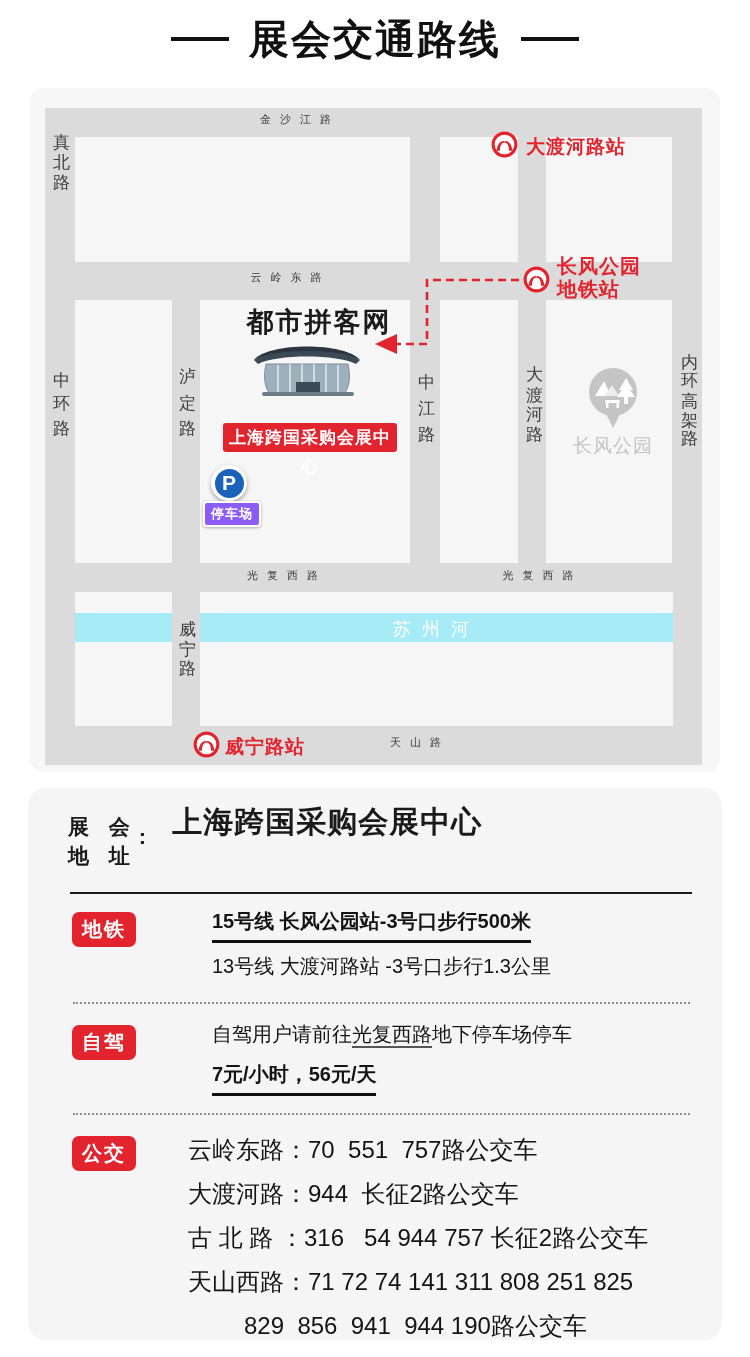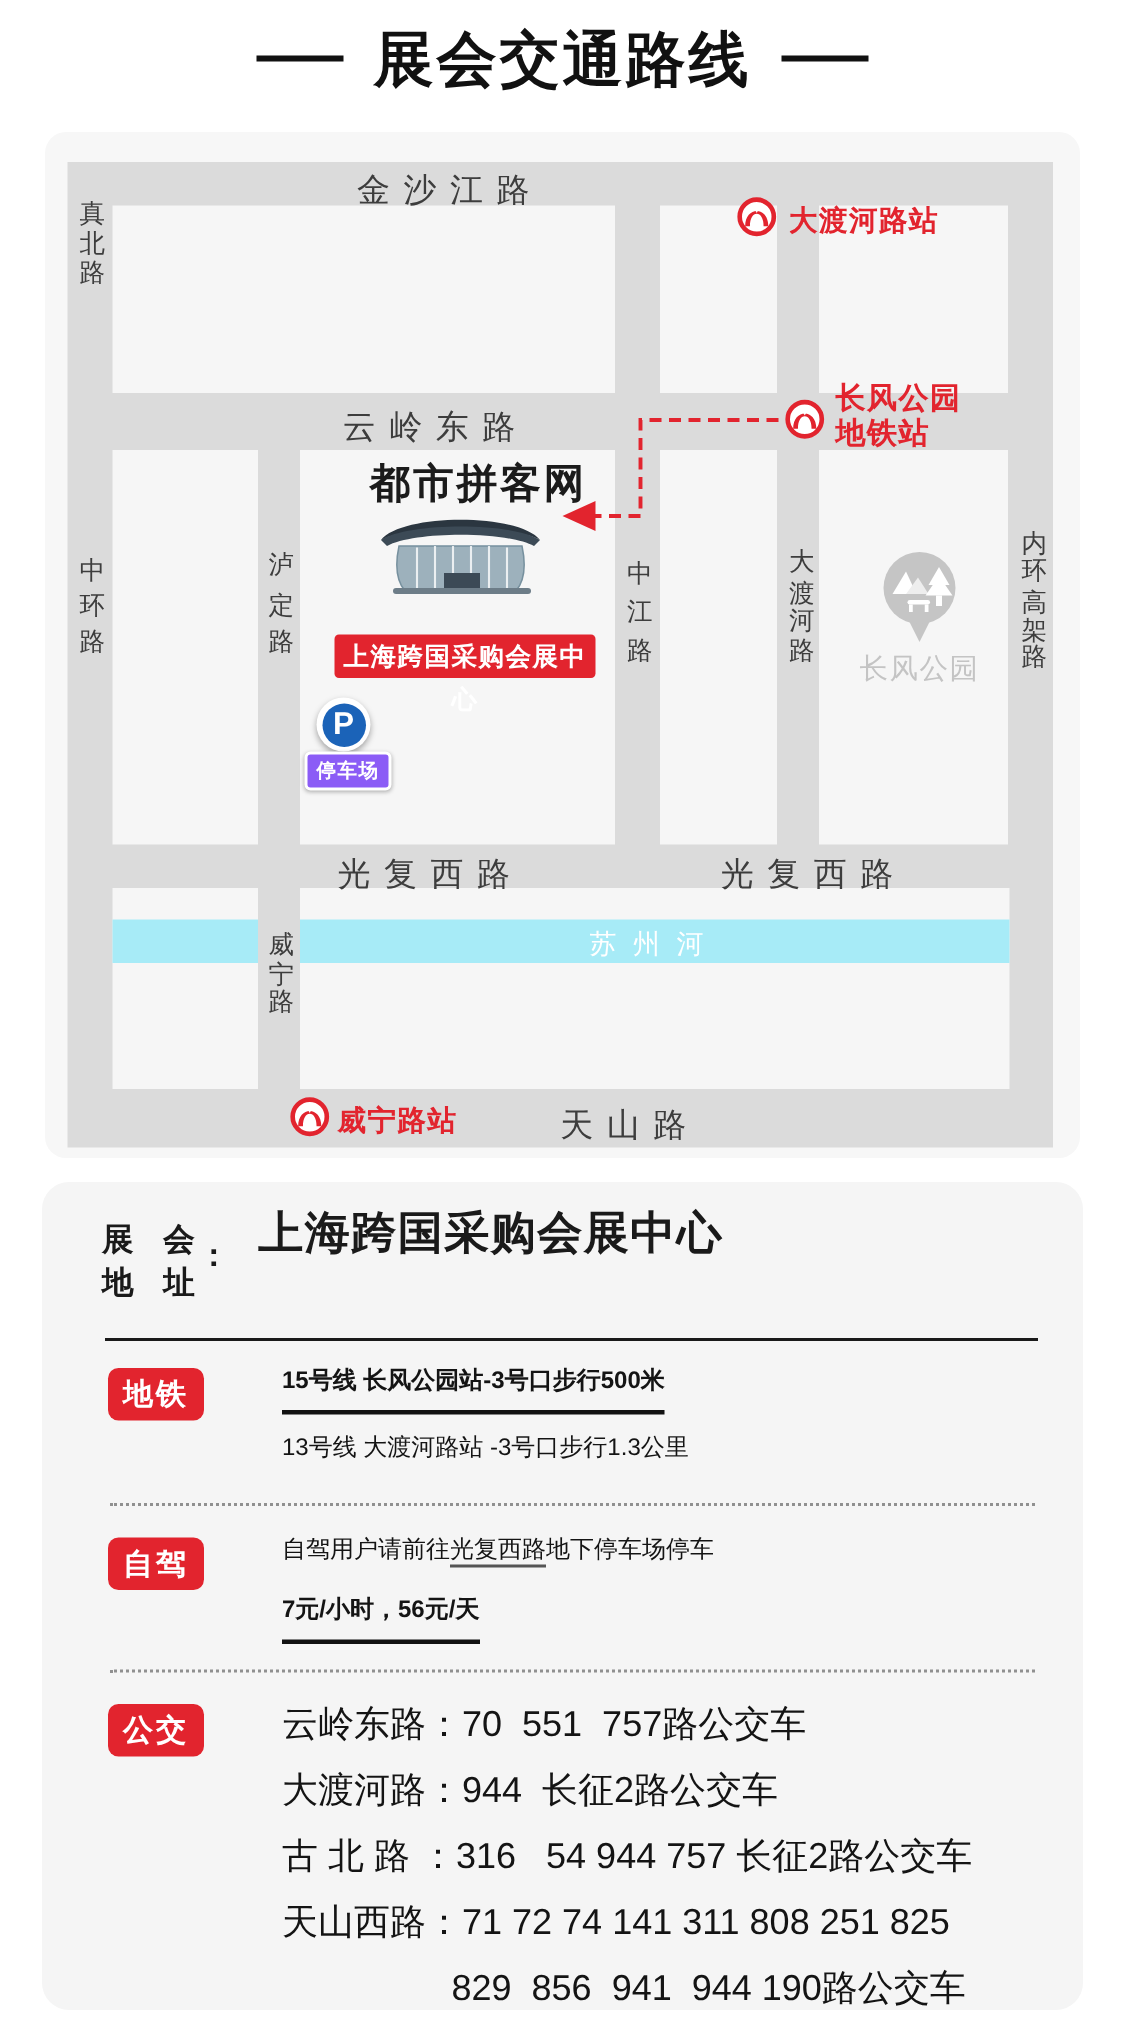--- a/index.html
+++ b/index.html
@@ -13,21 +13,21 @@
   .page-title{font-size:40px;font-weight:bold;color:#111;letter-spacing:2px;}
 
   
   .map-card{position:absolute;left:30px;top:88px;width:690px;height:684px;
             background:#f7f7f7;border-radius:14px;}
   .map{position:absolute;left:15px;top:20px;width:657px;height:657px;
        background:#dbdbdb;overflow:hidden;}
   .blk{position:absolute;background:#f6f6f6;}
   .river-seg{position:absolute;background:#a7ebf7;height:29px;top:505px;}
 
-  .hlabel{position:absolute;font-size:22px;color:#3d3d3d;text-align:center;letter-spacing:9px;}
+  .hlabel{position:absolute;font-size:11px;color:#3d3d3d;text-align:center;letter-spacing:9px;}
   .vlabel{position:absolute;writing-mode:vertical-lr;text-orientation:upright;
           font-size:17px;color:#3d3d3d;}
   .ls20{letter-spacing:20px;} .ls24{letter-spacing:24px;} .ls26{letter-spacing:26px;} .ls19{letter-spacing:19px;}
   .river-label{position:absolute;left:155px;top:509px;width:473px;text-align:center;
                font-size:18px;color:#ffffff;letter-spacing:11px;}
 
   .station-marker{position:absolute;width:27px;height:27px;}
   .station-label{position:absolute;color:#e2242e;font-size:19px;font-weight:bold;letter-spacing:1px;}
   .two-line{line-height:23px;font-size:20px;}
 
@@ -60,27 +60,27 @@
   .addr-detail{font-size:22px;margin-top:9px;color:#1c1c1c;}
   .divider-solid{position:absolute;left:42px;top:104px;width:622px;border-top:2px solid #1a1a1a;}
   .divider-dot{position:absolute;left:45px;width:617px;border-top:2px dotted #909090;}
   .dot1{top:214px;} .dot2{top:325px;}
 
   .sec{position:absolute;left:44px;display:flex;align-items:flex-start;}
   .sec-metro{top:116px;} .sec-drive{top:229px;} .sec-bus{top:340px;}
   .sec-badge{background:#e2242e;color:#fff;font-size:20px;font-weight:bold;
              padding:4px 10px;border-radius:7px;letter-spacing:2px;margin-top:8px;flex:0 0 auto;}
   .sec-body{margin-left:52px;}
-  .line{font-size:16px;line-height:34px;color:#141414;white-space:pre-wrap;}
+  .line{font-size:20px;line-height:34px;color:#141414;white-space:pre-wrap;margin-left:24px;}
   .bold{font-weight:bold;}
   .u-strong{display:inline-block;border-bottom:3px solid #111;padding-bottom:2px;}
   .u-part{border-bottom:2px solid #555;padding-bottom:1px;}
   .mt6{margin-top:6px;}
   .bus-line{font-size:24px;line-height:44px;color:#141414;white-space:pre-wrap;}
-  .bus-indent{margin-left:113px;}
+  .bus-indent{margin-left:56px;}
 </style>
 </head>
 <body>
 
 <div class="page">
 
   <div class="title-row">
     <div class="title-dash"></div>
     <div class="page-title">展会交通路线</div>
     <div class="title-dash"></div>

